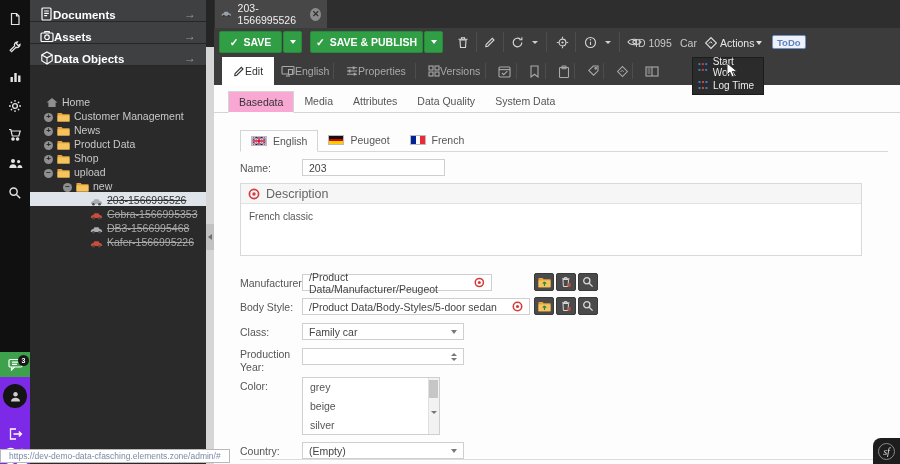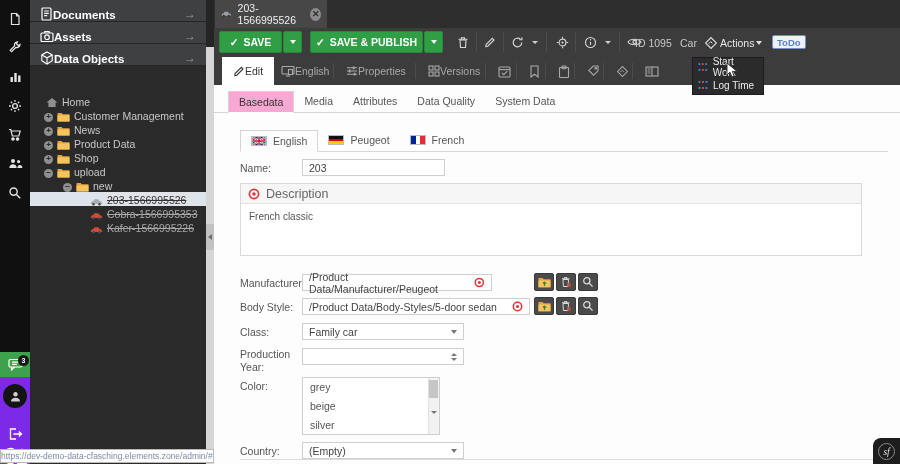--- a/index.html
+++ b/index.html
@@ -93,21 +93,21 @@
 
   .bottom-line { position:absolute; left:26px; top:374px; width:648px; border-top:1px solid #dcdcdc; }
 
   
   .dropdown { left:692px; top:57px; width:72px; height:38px; background:#2b2b2b; border:1px solid #1c1c1c; z-index:40; }
   .dd-item { height:18px; display:flex; align-items:center; gap:5px; padding:0 5px; color:#ececec; font-size:10px; }
 
   .cursor { left:726px; top:62px; z-index:60; }
 
   
-  .status-tip { left:0; bottom:1px; background:#fff; border:1px solid #b9b9b9; padding:1px 0; font-size:8.5px; color:#7b8aa5; white-space:nowrap; z-index:50; }
+  .status-tip { left:0; bottom:1px; background:#fff; border:1px solid #b9b9b9; padding:1px 8px; font-size:8.5px; color:#7b8aa5; white-space:nowrap; z-index:50; }
   .sf-badge { right:0; bottom:0; width:27px; height:26px; background:#1d1d1d; border-top-left-radius:8px; display:flex; align-items:center; justify-content:center; z-index:50; }
   .sf-inner { width:17px; height:17px; border-radius:50%; border:1px solid #8a8a8a; color:#ddd; font-family:"Liberation Serif", serif; font-style:italic; font-size:10px; text-align:center; line-height:15px; }
 
   svg { display:block; }
 </style>
 </head>
 <body>
 
 <div class="app">
 
@@ -279,20 +279,28 @@
           </svg>
         <span class="lbl">203-1566995526</span>
       </div>
       <div class="tree-row item" style="padding-left:60px">
         <svg width="13" height="8" viewBox="0 0 13 8">
             <path d="M.8 6c0-2 1-3 2.6-3l1-1.7h4L9.6 3c1.6 0 2.6 1 2.6 3z" fill="#cc4b3d"></path>
             <circle cx="3.4" cy="6.3" r="1.3" fill="#4c4c4c"></circle>
             <circle cx="9.5" cy="6.3" r="1.3" fill="#4c4c4c"></circle>
           </svg>
         <span class="lbl">Cobra-1566995353</span>
+      </div>
+      <div class="tree-row item" style="padding-left:60px">
+        <svg width="13" height="8" viewBox="0 0 13 8">
+            <path d="M.8 6c0-2 1-3 2.6-3l1-1.7h4L9.6 3c1.6 0 2.6 1 2.6 3z" fill="#a7adb3"></path>
+            <circle cx="3.4" cy="6.3" r="1.3" fill="#4c4c4c"></circle>
+            <circle cx="9.5" cy="6.3" r="1.3" fill="#4c4c4c"></circle>
+          </svg>
+        <span class="lbl">DB3-1566995468</span>
       </div>
       <div class="tree-row item" style="padding-left:60px">
         <svg width="13" height="8" viewBox="0 0 13 8">
             <path d="M.8 6c0-2 1-3 2.6-3l1-1.7h4L9.6 3c1.6 0 2.6 1 2.6 3z" fill="#cc4b3d"></path>
             <circle cx="3.4" cy="6.3" r="1.3" fill="#4c4c4c"></circle>
             <circle cx="9.5" cy="6.3" r="1.3" fill="#4c4c4c"></circle>
           </svg>
         <span class="lbl">Kafer-1566995226</span>
       </div>
     </div>

